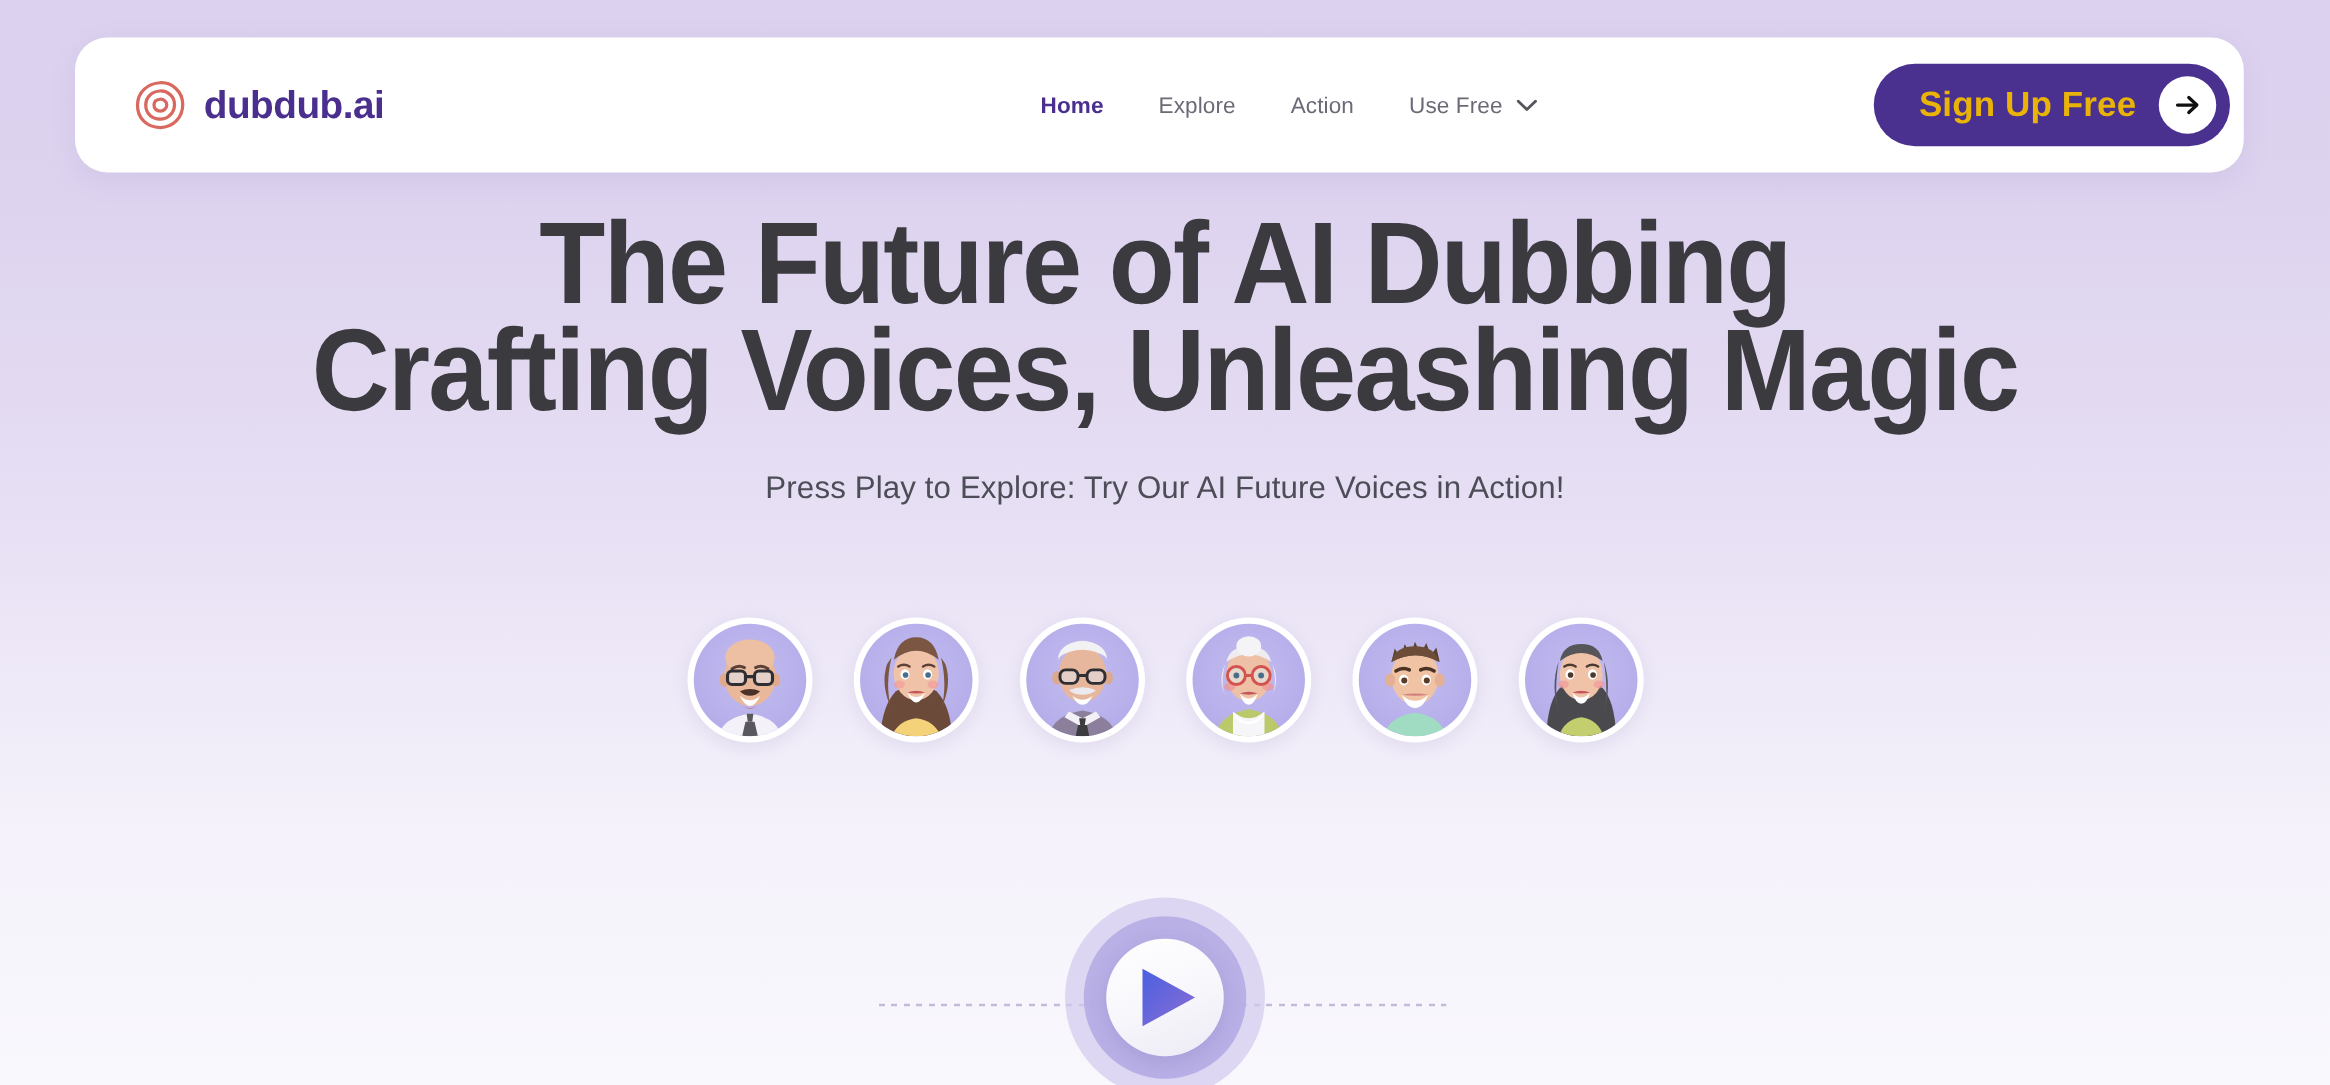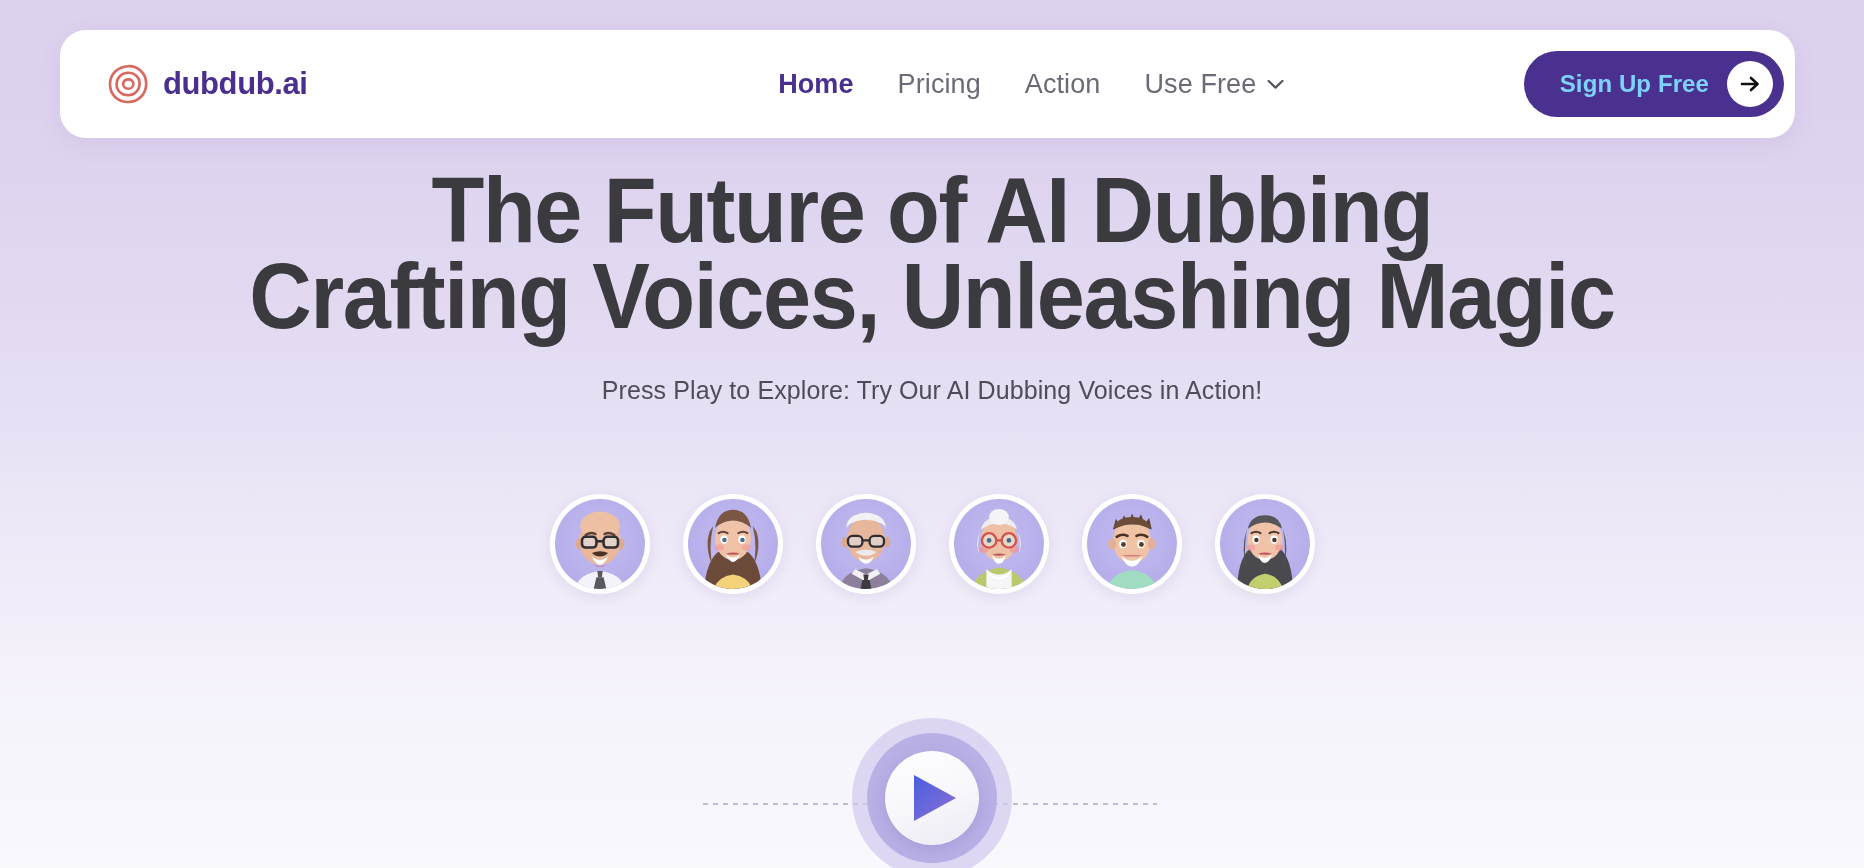--- a/index.html
+++ b/index.html
@@ -57,21 +57,21 @@
 
   .nav-links{
     display:flex;
     align-items:center;
     gap:44px;
     margin-left:auto;
     margin-right:auto;
     padding-right:40px;
   }
   .nav-link{
-    font-size:27px;
+    font-size:18px;
     color:#6b6b78;
     letter-spacing:.1px;
     cursor:pointer;
     white-space:nowrap;
     font-weight:400;
   }
   .nav-link.active{
     color:#4a2f8f;
     font-weight:700;
   }
@@ -91,22 +91,22 @@
     background:#4a3190;
     border-radius:34px;
     display:flex;
     align-items:center;
     gap:18px;
     padding:0 11px 0 36px;
     cursor:pointer;
     border:none;
   }
   .signup-label{
-    color:#7dd3fc;
-    font-size:24px;
+    color:#eab308;
+    font-size:28px;
     font-weight:600;
     letter-spacing:.1px;
     white-space:nowrap;
   }
   .signup-circle{
     width:46px; height:46px;
     border-radius:50%;
     background:#fff;
     display:flex;
     align-items:center;
@@ -227,21 +227,21 @@
         <path d="M21 3.2 C30.5 2.6 39.2 10.2 39.2 20.4 C39.2 31.2 31.4 39 21.2 39 C10.6 39 2.8 31.6 3 20.8 C3.2 10.4 11.4 3.8 21 3.2 Z" stroke-width="2.6"></path>
         <path d="M21 9.8 C27 9.4 32.6 14 32.6 20.5 C32.6 27 27.5 32.3 21.1 32.3 C14.4 32.3 9.5 27.6 9.6 20.9 C9.7 14.3 14.9 10.1 21 9.8 Z" stroke-width="2.6"></path>
         <path d="M21 16.4 C23.9 16.2 26.4 18.2 26.4 20.9 C26.4 23.6 24.1 25.8 21.2 25.8 C18.2 25.8 16.1 23.7 16.2 20.9 C16.3 18.1 18.4 16.6 21 16.4 Z" stroke-width="2.6"></path>
       </g>
     </svg>
     <span class="brand-name">dubdub.ai</span>
   </div>
 
   <nav class="nav-links">
     <span class="nav-link active">Home</span>
-    <span class="nav-link">Pricing</span>
+    <span class="nav-link">Explore</span>
     <span class="nav-link">Action</span>
     <span class="nav-link has-caret">
       <span>Use Free</span>
       <svg class="caret" viewBox="0 0 17 11">
         <path d="M1.6 2 L8.5 8.6 L15.4 2" fill="none" stroke="#56565f" stroke-width="2.3" stroke-linecap="round" stroke-linejoin="round"></path>
       </svg>
     </span>
   </nav>
 
   <div class="signup-btn">
@@ -253,21 +253,21 @@
       </svg>
     </span>
   </div>
 </div>
 
 <div class="hero">
   <h1 class="headline">
     <span class="l1">The Future of AI Dubbing</span>
     <span class="l2">Crafting Voices, Unleashing Magic</span>
   </h1>
-  <p class="subhead">Press Play to Explore: Try Our AI Dubbing Voices in Action!</p>
+  <p class="subhead">Press Play to Explore: Try Our AI Future Voices in Action!</p>
 </div>
 
 <div class="avatar-row">
 
   <div class="avatar">
     <div class="avatar-inner">
       <svg viewBox="0 0 100 100">
         <path d="M22 100 q4-17 28-20 q24 3 28 20 z" fill="#f4f2f8"></path>
         <path d="M47 80 h6 l-1 7 h-4 z" fill="#58585e"></path>
         <path d="M46 87 h8 l3 13 h-14 z" fill="#58585e"></path>

